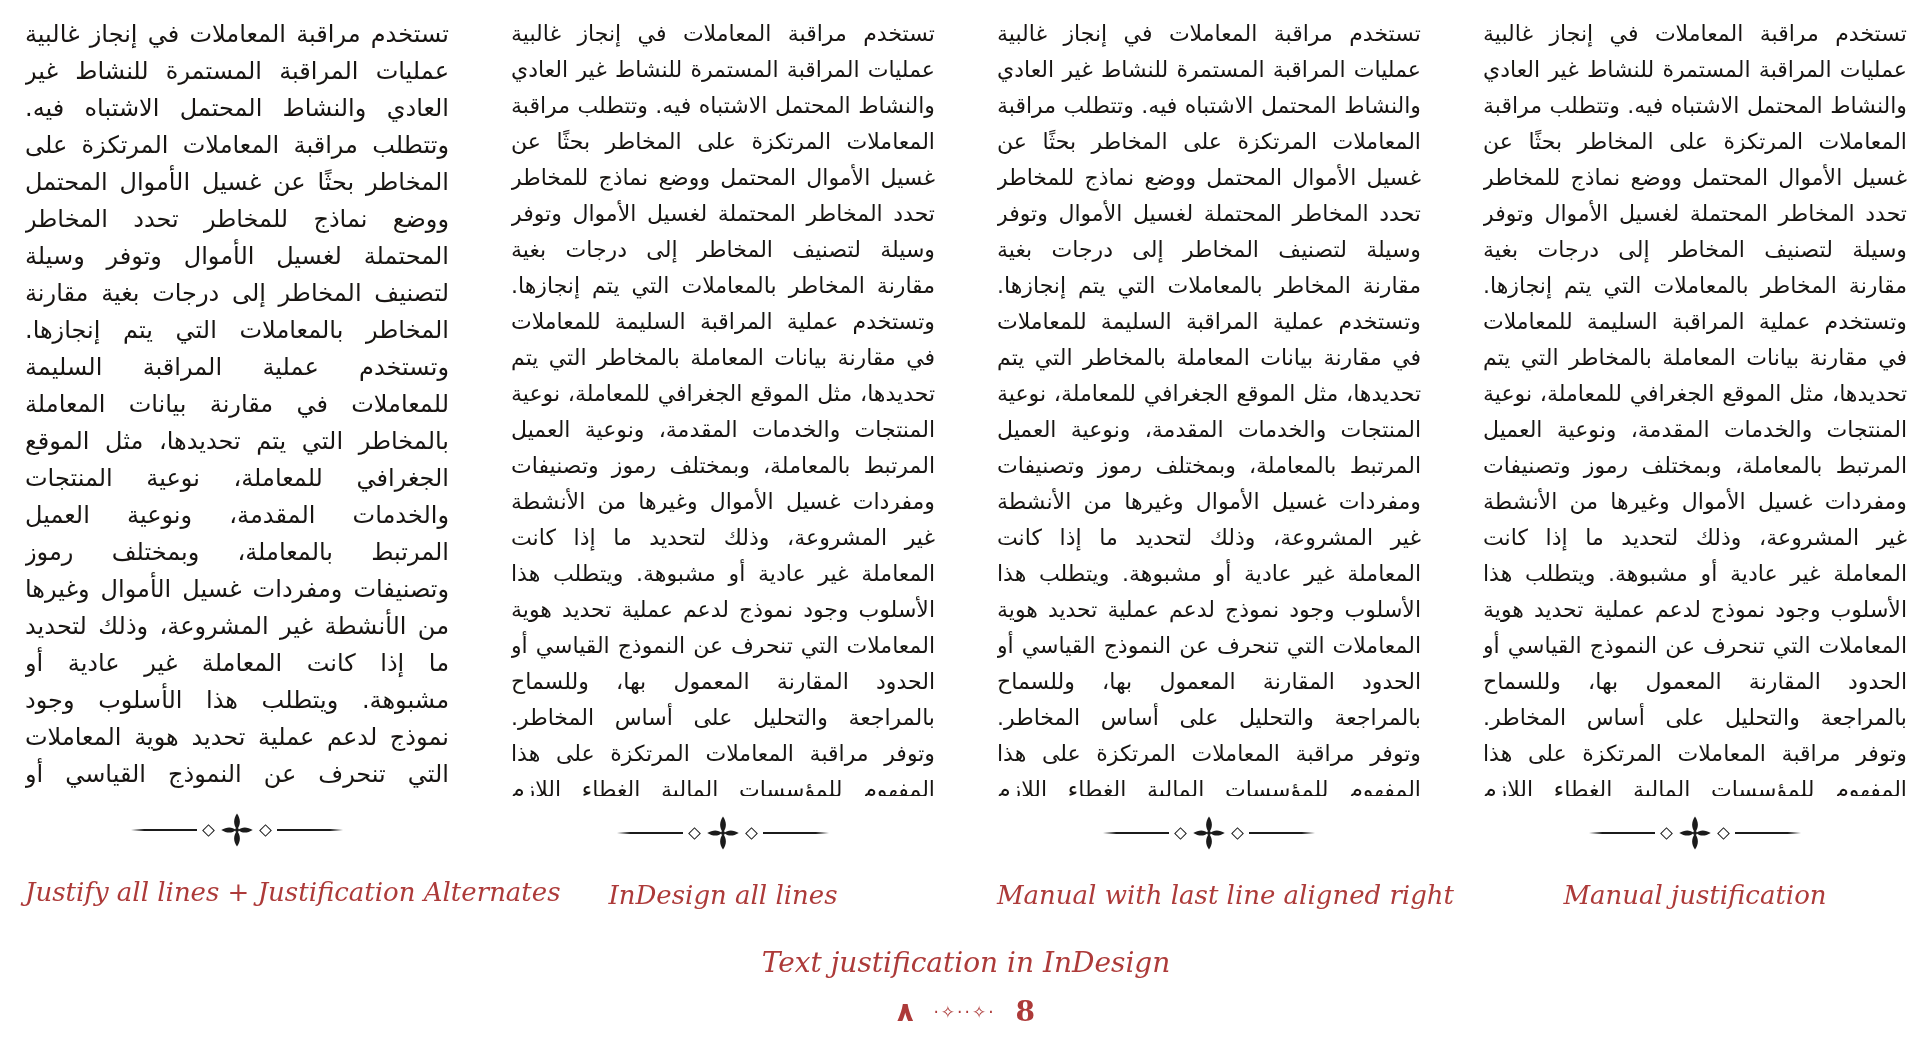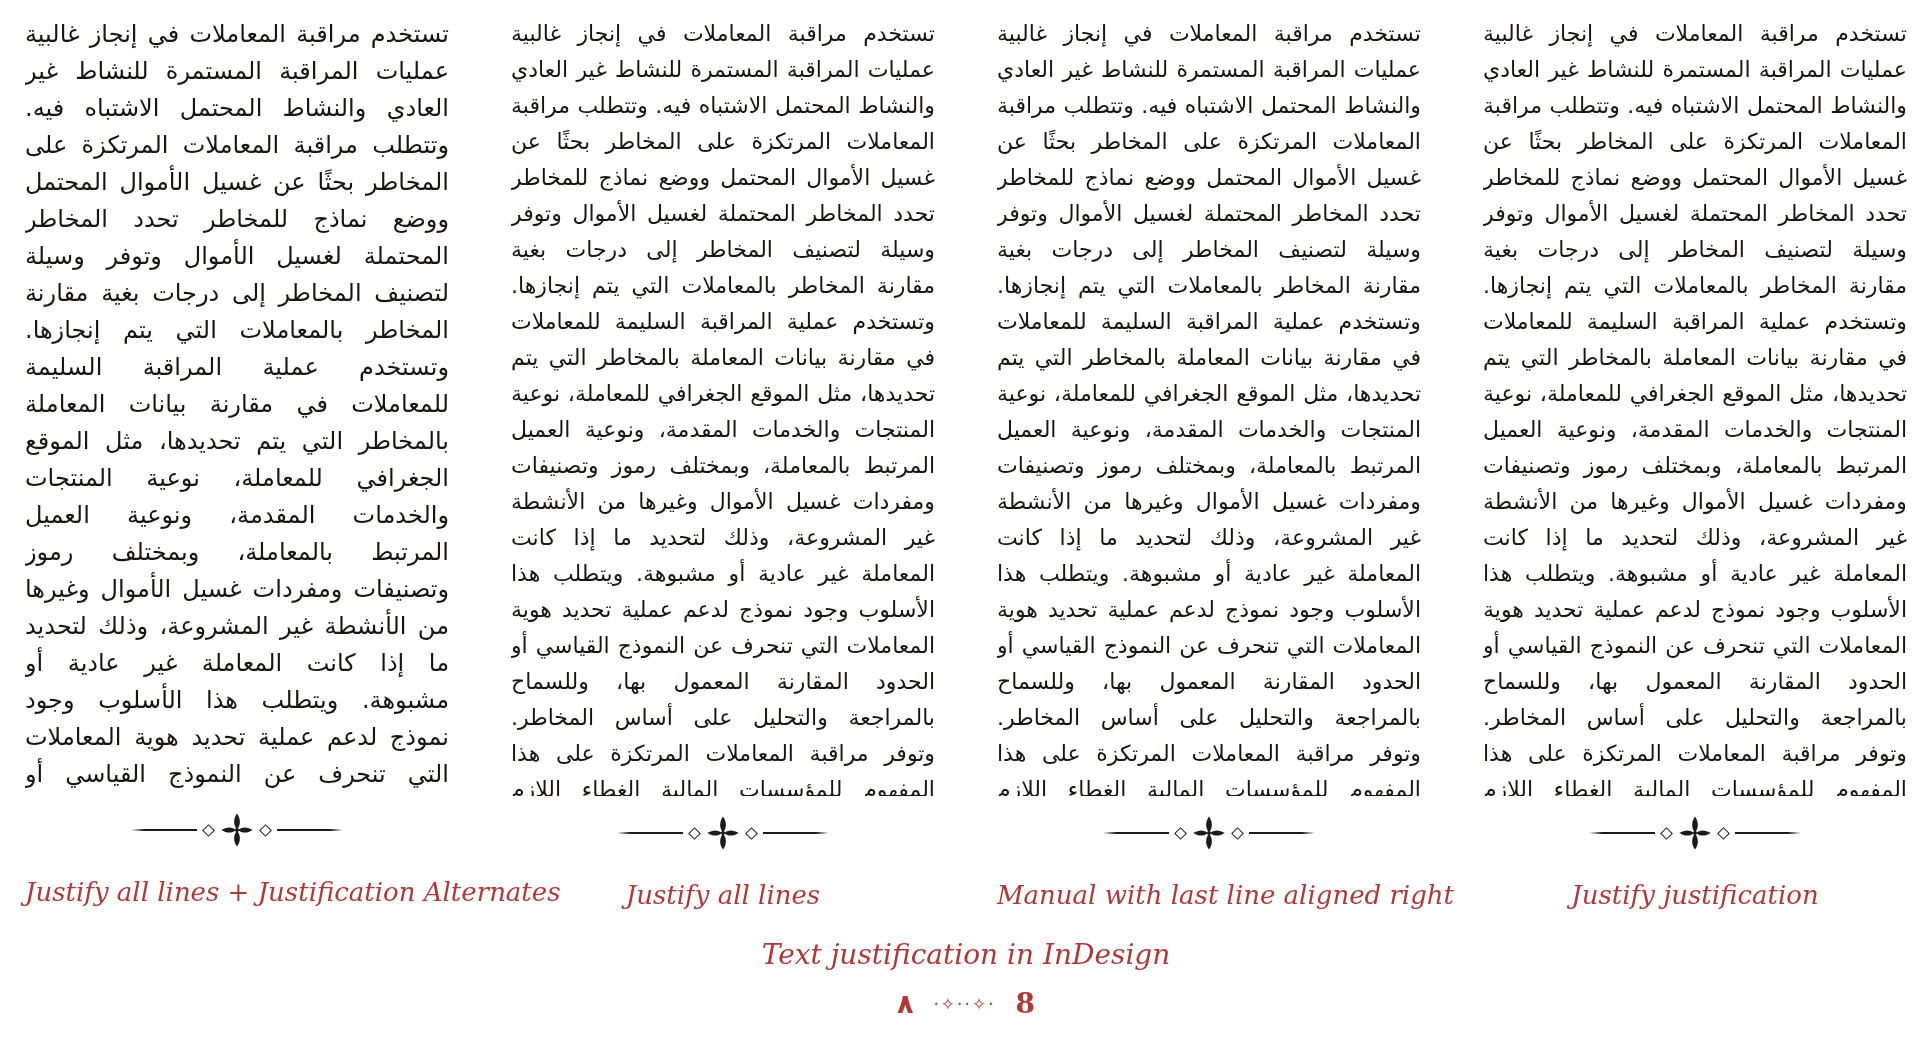--- a/index.html
+++ b/index.html
@@ -77,21 +77,21 @@
     margin-top: 24px;
     height: 40px;
     text-align: center;
     font-family: "DejaVu Serif", serif;
     font-style: italic;
     font-size: 26px;
     color: #ad3a39;
     white-space: nowrap;
   }
   .page-subtitle {
-    margin-top: 18px;
+    margin-top: 26px;
     text-align: center;
     font-family: "DejaVu Serif", serif;
     font-style: italic;
     font-size: 28px;
     color: #ad3a39;
   }
   .folio {
     margin-top: 16px;
     display: flex;
     align-items: center;
@@ -152,21 +152,21 @@
             <path d="M20,0.5 C24.5,7 24.5,13.5 20,19.5 C15.5,13.5 15.5,7 20,0.5 Z"></path>
             <path d="M20,39.5 C24.5,33 24.5,26.5 20,20.5 C15.5,26.5 15.5,33 20,39.5 Z"></path>
             <path d="M1.5,20 C8,24 14,24 19,20 C14,16 8,16 1.5,20 Z"></path>
             <path d="M38.5,20 C32,24 26,24 21,20 C26,16 32,16 38.5,20 Z"></path>
             <circle cx="20" cy="20" r="2.4"></circle>
           </g>
         </svg>
         <span class="dmd"></span>
         <span class="rule right"></span>
       </div>
-      <div class="caption">Justify all lines</div>
+      <div class="caption">InDesign all lines</div>
     </div>
 
     <div class="column m-justify-last-right">
       <div class="artext" lang="ar" dir="rtl">تستخدم مراقبة المعاملات في إنجاز غالبية عمليات المراقبة المستمرة للنشاط غير العادي والنشاط المحتمل الاشتباه فيه. وتتطلب مراقبة المعاملات المرتكزة على المخاطر بحثًا عن غسيل الأموال المحتمل ووضع نماذج للمخاطر تحدد المخاطر المحتملة لغسيل الأموال وتوفر وسيلة لتصنيف المخاطر إلى درجات بغية مقارنة المخاطر بالمعاملات التي يتم إنجازها. وتستخدم عملية المراقبة السليمة للمعاملات في مقارنة بيانات المعاملة بالمخاطر التي يتم تحديدها، مثل الموقع الجغرافي للمعاملة، نوعية المنتجات والخدمات المقدمة، ونوعية العميل المرتبط بالمعاملة، وبمختلف رموز وتصنيفات ومفردات غسيل الأموال وغيرها من الأنشطة غير المشروعة، وذلك لتحديد ما إذا كانت المعاملة غير عادية أو مشبوهة. ويتطلب هذا الأسلوب وجود نموذج لدعم عملية تحديد هوية المعاملات التي تنحرف عن النموذج القياسي أو الحدود المقارنة المعمول بها، وللسماح بالمراجعة والتحليل على أساس المخاطر. وتوفر مراقبة المعاملات المرتكزة على هذا المفهوم للمؤسسات المالية الغطاء اللازم لمراجعة المعاملات غير الخاضعة للفحص في الوقت الفعلي أو عمليات البحث بأثر رجعي.</div>
       <div class="divider">
         <span class="rule left"></span>
         <span class="dmd"></span>
         <svg width="34" height="44" viewBox="0 0 40 40">
           <g fill="#1b1b1b">
             <path d="M20,0.5 C24.5,7 24.5,13.5 20,19.5 C15.5,13.5 15.5,7 20,0.5 Z"></path>
@@ -192,21 +192,21 @@
             <path d="M20,0.5 C24.5,7 24.5,13.5 20,19.5 C15.5,13.5 15.5,7 20,0.5 Z"></path>
             <path d="M20,39.5 C24.5,33 24.5,26.5 20,20.5 C15.5,26.5 15.5,33 20,39.5 Z"></path>
             <path d="M1.5,20 C8,24 14,24 19,20 C14,16 8,16 1.5,20 Z"></path>
             <path d="M38.5,20 C32,24 26,24 21,20 C26,16 32,16 38.5,20 Z"></path>
             <circle cx="20" cy="20" r="2.4"></circle>
           </g>
         </svg>
         <span class="dmd"></span>
         <span class="rule right"></span>
       </div>
-      <div class="caption">Justify justification</div>
+      <div class="caption">Manual justification</div>
     </div>
 
   </div>
 
   <div class="page-subtitle">Text justification in InDesign</div>
 
   <div class="folio">
     <span class="ar-num">٨</span>
     <span class="ornament">·✧··✧·</span>
     <span class="lat-num">8</span>

